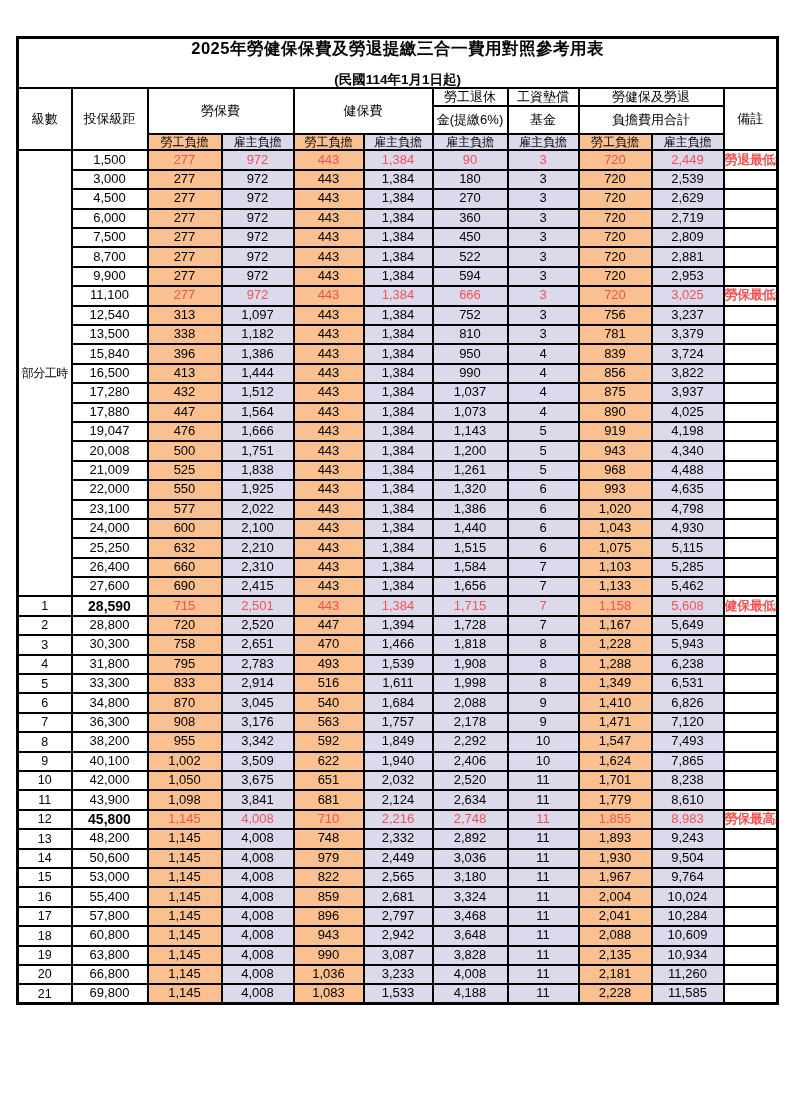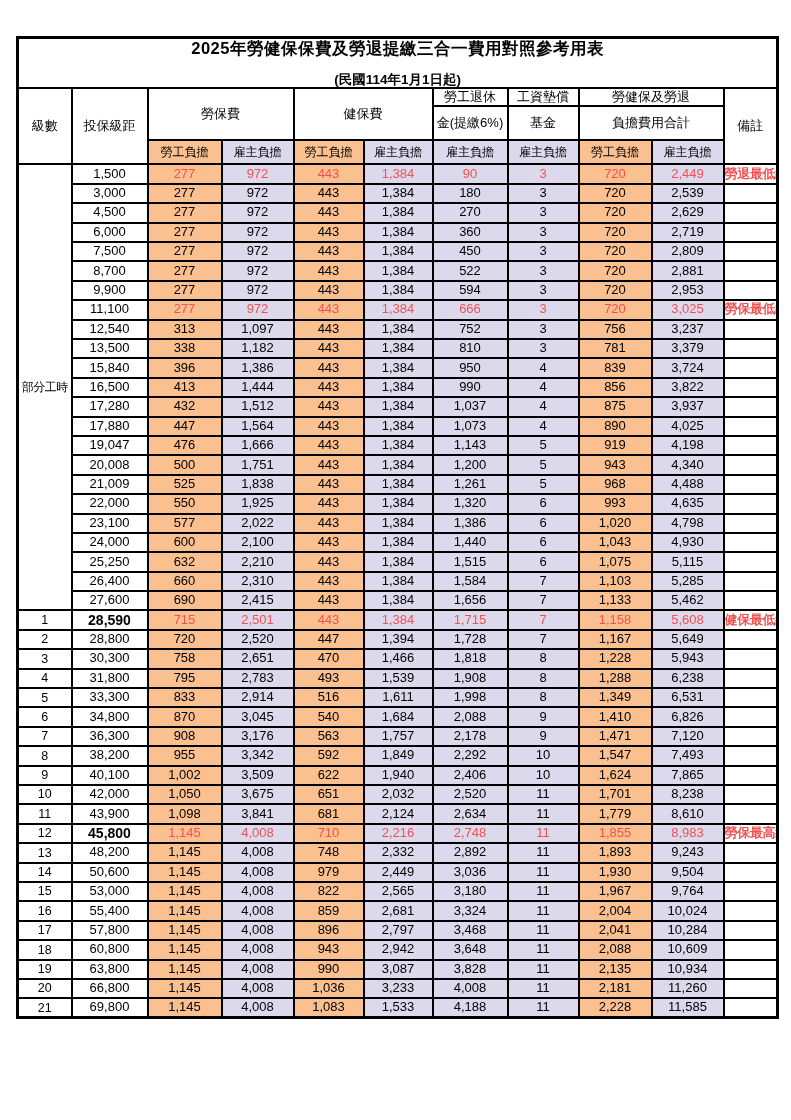--- a/index.html
+++ b/index.html
@@ -17,22 +17,22 @@
   th, td {
     border: 2px solid var(--border, #000);
     padding: 0; text-align: center; vertical-align: middle; line-height: 1.15;
     overflow: hidden;
   }
   .title-cell { height: 50px; background: #fff; }
   .title { font-size: 16.5px; font-weight: 700; letter-spacing: 0.5px; }
   .subtitle { font-size: 13.5px; font-weight: 700; margin-top: 14px; }
   thead th { font-weight: 400; font-size: 13px; background: #fff; }
   tr.h1a th { height: 18px; }
-  tr.h1b th { height: 34px; }
-  tr.h2 th { height: 24px; font-size: 12px; }
+  tr.h1b th { height: 28px; }
+  tr.h2 th { height: 16px; font-size: 12px; }
   .emp { background: var(--employee-bg, #FAC090); }
   .er  { background: var(--employer-bg, #DDD9EC); }
   tbody td { height: 19.4px; font-size: 13px; background: #fff; }
   tbody td.emp { background: var(--employee-bg, #FAC090); }
   tbody td.er  { background: var(--employer-bg, #DDD9EC); }
   td.level { font-size: 12.5px; }
   td.part-time { font-size: 12px; letter-spacing: -0.5px; margin-top: 42px; }
   td.bracket { font-size: 13px; }
   td.bold-bracket { font-weight: 700; font-size: 14px; }
   tr.red-row td { color: var(--highlight-text, #F05252); }

